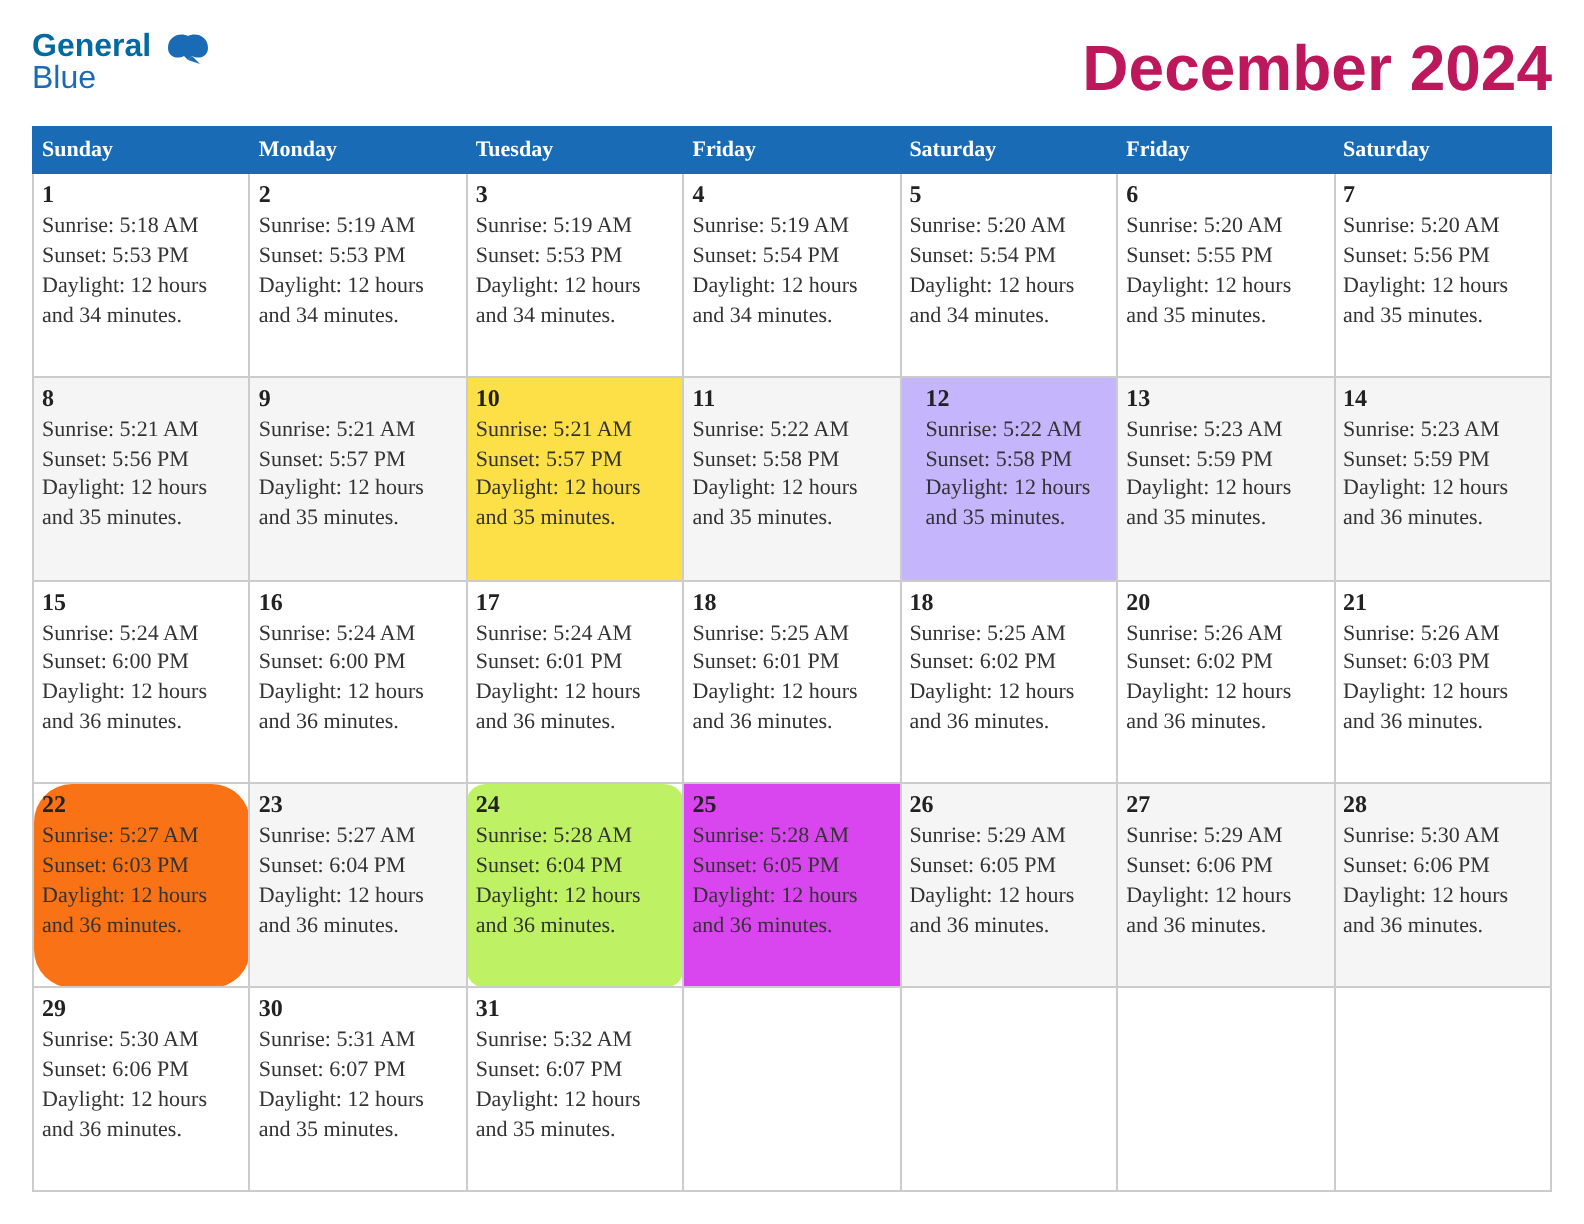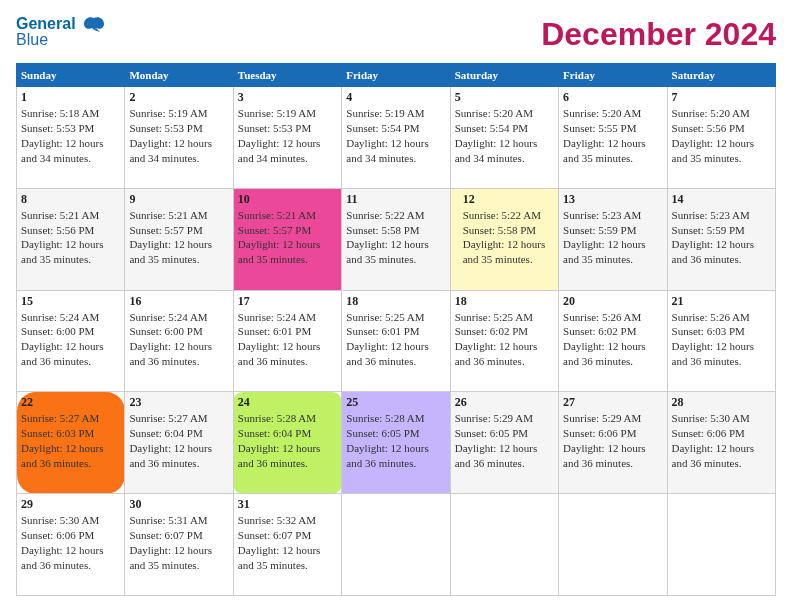--- a/index.html
+++ b/index.html
@@ -160,29 +160,29 @@
         </tr>
         <tr class="week-row">
           <td style="background: rgb(245, 245, 245);">
           <span class="day-number">8</span>
           <span class="day-info">Sunrise: 5:21 AM<br>Sunset: 5:56 PM<br>Daylight: 12 hours and 35 minutes.</span>
         </td>
           <td style="background: rgb(245, 245, 245);">
           <span class="day-number">9</span>
           <span class="day-info">Sunrise: 5:21 AM<br>Sunset: 5:57 PM<br>Daylight: 12 hours and 35 minutes.</span>
         </td>
-          <td style="background: #ec4899;">
+          <td style="background: #fde047;">
           <span class="day-number">10</span>
           <span class="day-info">Sunrise: 5:21 AM<br>Sunset: 5:57 PM<br>Daylight: 12 hours and 35 minutes.</span>
         </td>
           <td style="background: rgb(245, 245, 245);">
           <span class="day-number">11</span>
           <span class="day-info">Sunrise: 5:22 AM<br>Sunset: 5:58 PM<br>Daylight: 12 hours and 35 minutes.</span>
         </td>
-          <td style="background: #fef9c3; padding-left: 12px;">
+          <td style="background: #c4b5fd; padding-left: 12px;">
           <span class="day-number">12</span>
           <span class="day-info">Sunrise: 5:22 AM<br>Sunset: 5:58 PM<br>Daylight: 12 hours and 35 minutes.</span>
         </td>
           <td style="background: rgb(245, 245, 245);">
           <span class="day-number">13</span>
           <span class="day-info">Sunrise: 5:23 AM<br>Sunset: 5:59 PM<br>Daylight: 12 hours and 35 minutes.</span>
         </td>
           <td style="background: rgb(245, 245, 245);">
           <span class="day-number">14</span>
           <span class="day-info">Sunrise: 5:23 AM<br>Sunset: 5:59 PM<br>Daylight: 12 hours and 36 minutes.</span>
@@ -224,21 +224,21 @@
           <span class="day-info">Sunrise: 5:27 AM<br>Sunset: 6:03 PM<br>Daylight: 12 hours and 36 minutes.</span>
         </td>
           <td style="background: rgb(245, 245, 245);">
           <span class="day-number">23</span>
           <span class="day-info">Sunrise: 5:27 AM<br>Sunset: 6:04 PM<br>Daylight: 12 hours and 36 minutes.</span>
         </td>
           <td style="background: #bef264; border-radius: 10px;">
           <span class="day-number">24</span>
           <span class="day-info">Sunrise: 5:28 AM<br>Sunset: 6:04 PM<br>Daylight: 12 hours and 36 minutes.</span>
         </td>
-          <td style="background: #c4b5fd;">
+          <td style="background: #d946ef;">
           <span class="day-number">25</span>
           <span class="day-info">Sunrise: 5:28 AM<br>Sunset: 6:05 PM<br>Daylight: 12 hours and 36 minutes.</span>
         </td>
           <td style="background: rgb(245, 245, 245); margin-left: 36px;">
           <span class="day-number">26</span>
           <span class="day-info">Sunrise: 5:29 AM<br>Sunset: 6:05 PM<br>Daylight: 12 hours and 36 minutes.</span>
         </td>
           <td style="background: rgb(245, 245, 245);">
           <span class="day-number">27</span>
           <span class="day-info">Sunrise: 5:29 AM<br>Sunset: 6:06 PM<br>Daylight: 12 hours and 36 minutes.</span>

